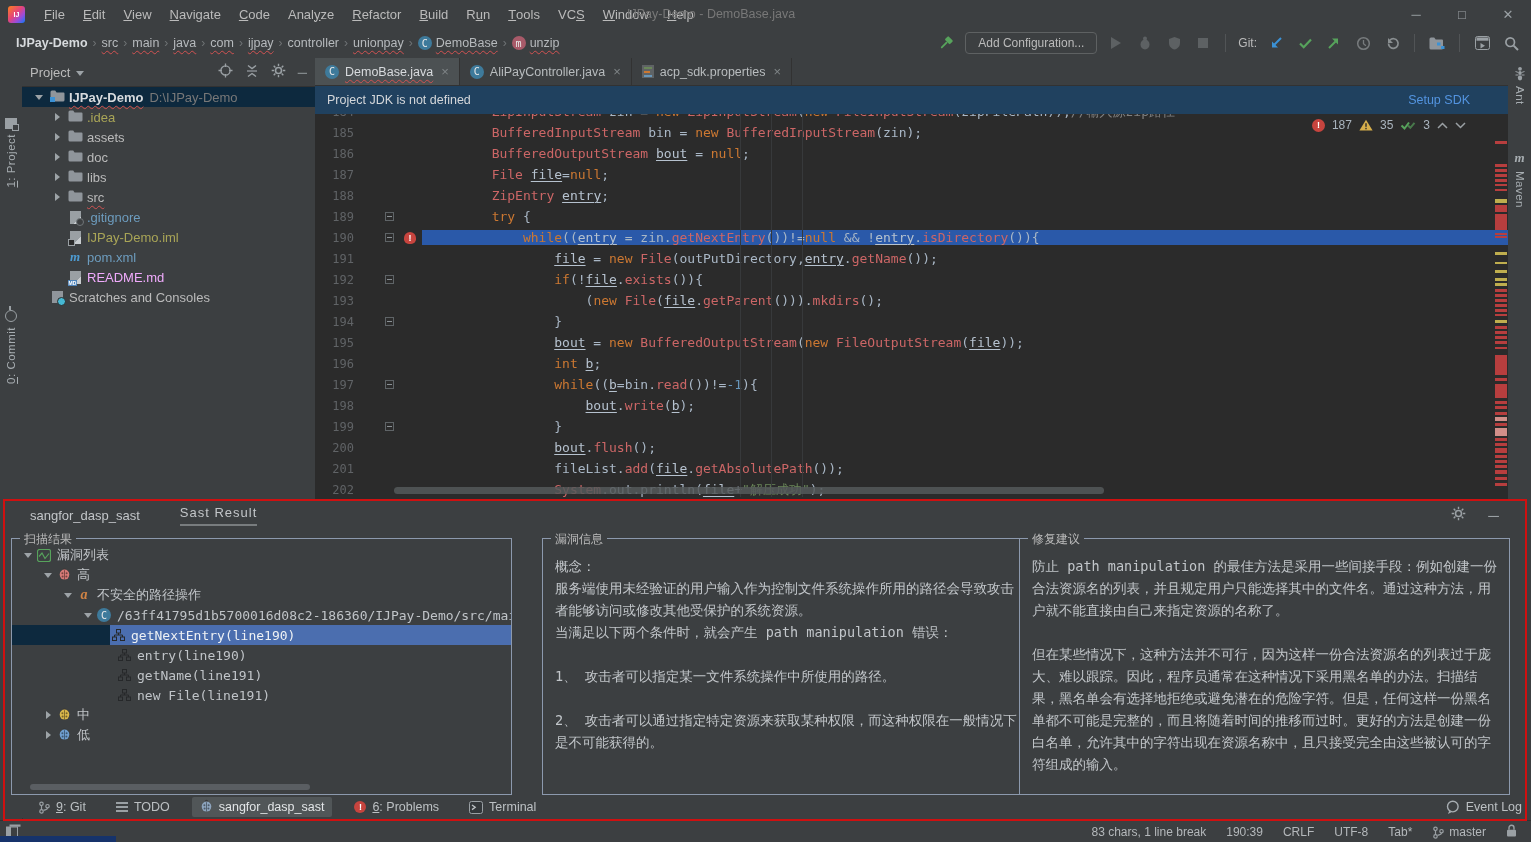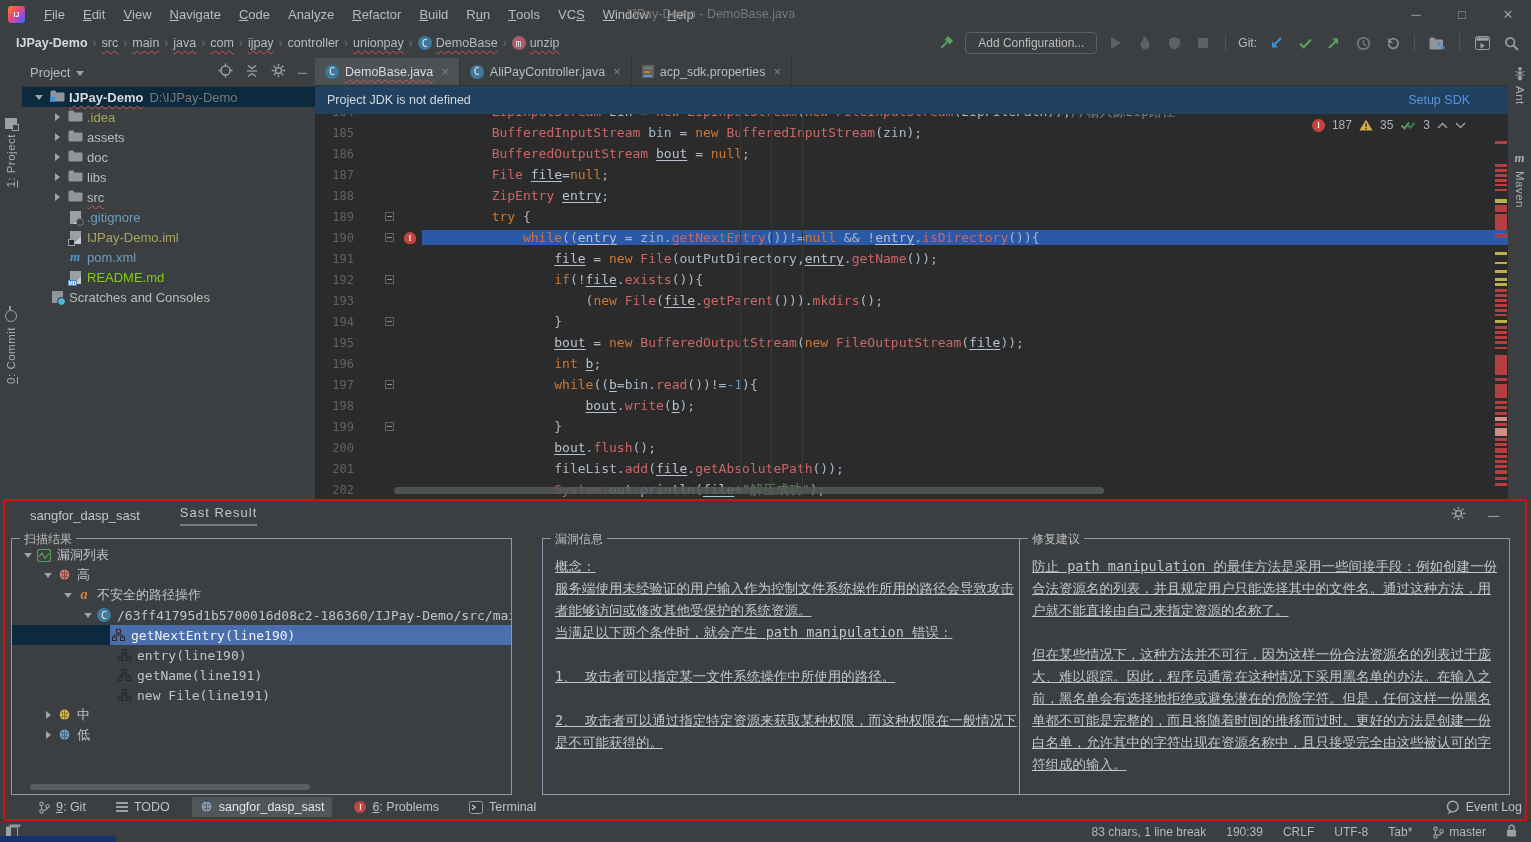--- a/index.html
+++ b/index.html
@@ -123,21 +123,21 @@
   #gbox-info{left:519px;top:538px;width:489px;height:255px;margin-left:23px;}
   #gbox-fix{left:1019px;top:538px;width:489px;height:255px;}
   .gbox-body{position:absolute;left:0;top:6px;right:0;bottom:0;overflow:hidden;}
   .srow{height:20px;display:flex;align-items:center;white-space:nowrap;font-size:13px;font-family:"DejaVu Sans Mono",monospace;color:#c0c4c8;}
   .srow .schev{width:16px;flex:none;display:inline-flex;justify-content:center;}
   .srow .schip{display:flex;align-items:center;gap:5px;flex:1;height:20px;}
   .srow.sel{background:#0d293e;}
   .srow.sel .schip{background:#4b6eaf;color:#eef1f4;}
   .s-icon{width:16px;display:inline-flex;justify-content:center;align-items:center;flex:none;}
   .a-ic{color:#d28445;font:italic bold 14px "Liberation Serif",serif;}
-  .info-body{padding:10px 12px 0 12px;font-family:"DejaVu Sans Mono",monospace;font-size:13.5px;line-height:22px;color:#c2c6ca;text-decoration:underline;}
+  .info-body{padding:10px 12px 0 12px;font-family:"DejaVu Sans Mono",monospace;font-size:13.5px;line-height:22px;color:#c2c6ca;}
   .info-body .gap{height:22px;}
   .vtrack{position:absolute;right:1px;top:2px;bottom:2px;width:7px;background:#45484a;opacity:.5;}
   #stree-hscroll{position:absolute;left:18px;bottom:4px;width:280px;height:6px;background:#5a5e62;border-radius:3px;}
 
   
   #twbar{left:3px;top:796px;width:1524px;height:22px;display:flex;align-items:center;gap:14px;padding-left:27px;background:#3c3f41;}
   .twb{display:flex;align-items:center;gap:6px;font-size:12.5px;color:#bcc0c3;padding:2px 8px;border-radius:2px;}
   .twb.sel{background:#515658;color:#e2e5e7;}
   #eventlog{position:absolute;right:32px;display:flex;align-items:center;gap:6px;font-size:12.5px;color:#bcc0c3;}
   .lines-ic{display:inline-block;width:12px;height:10px;background:repeating-linear-gradient(#9aa0a4 0 2px,transparent 2px 4px);}
@@ -436,21 +436,21 @@
           <span class="t-icon">
             <span class="mvn">m</span>
           </span>
           <span class="t-label " style="color:#6d9cbe;">pom.xml</span>
         </div>
         <div class="trow " style="padding-left:26px">
           <span class="chev-slot"></span>
           <span class="t-icon">
             <span class="doc-ic m"></span>
           </span>
-          <span class="t-label " style="color:#84cc16;">README.md</span>
+          <span class="t-label " style="color:#f0abfc;">README.md</span>
         </div>
         <div class="trow " style="padding-left:8px">
           <span class="chev-slot"></span>
           <span class="t-icon">
             <span class="scratch-ic"></span>
           </span>
           <span class="t-label " style="">Scratches and Consoles</span>
         </div>
       </div>
   </div>
@@ -764,21 +764,21 @@
         </div>
       <div class="vtrack"></div>
     </div>
   </div>
   <div class="gbox" id="gbox-fix">
     <span class="gbox-legend">修复建议</span>
     <div class="gbox-body">
         <div class="info-body" id="fix-body">
           <div>防止 path manipulation 的最佳方法是采用一些间接手段：例如创建一份合法资源名的列表，并且规定用户只能选择其中的文件名。通过这种方法，用户就不能直接由自己来指定资源的名称了。</div>
           <div class="gap"></div>
-          <div>但在某些情况下，这种方法并不可行，因为这样一份合法资源名的列表过于庞大、难以跟踪。因此，程序员通常在这种情况下采用黑名单的办法。在输入之前，黑名单会有选择地拒绝或避免潜在的危险字符。但是，任何这样一份黑名单都不可能是完整的，而且将随着时间的推移而过时。更好的方法是创建一份白名单，允许其中的字符出现在资源名称中，且只接受完全由这些被认可的字符组成的输入。</div>
+          <div>但在某些情况下，这种方法并不可行，因为这样一份合法资源名的列表过于庞大、难以跟踪。因此，程序员通常在这种情况下采用黑名单的办法。扫描结果，黑名单会有选择地拒绝或避免潜在的危险字符。但是，任何这样一份黑名单都不可能是完整的，而且将随着时间的推移而过时。更好的方法是创建一份白名单，允许其中的字符出现在资源名称中，且只接受完全由这些被认可的字符组成的输入。</div>
         </div>
       </div>
   </div>
 
   <div id="twbar" class="abs">
       <span class="twb ">
         <svg width="12" height="13">
           <circle cx="3.5" cy="2.8" r="1.7" fill="none" stroke="#9aa0a4" stroke-width="1.2"></circle>
           <circle cx="3.5" cy="10.4" r="1.7" fill="none" stroke="#9aa0a4" stroke-width="1.2"></circle>
           <circle cx="9.5" cy="5.2" r="1.7" fill="none" stroke="#9aa0a4" stroke-width="1.2"></circle>

